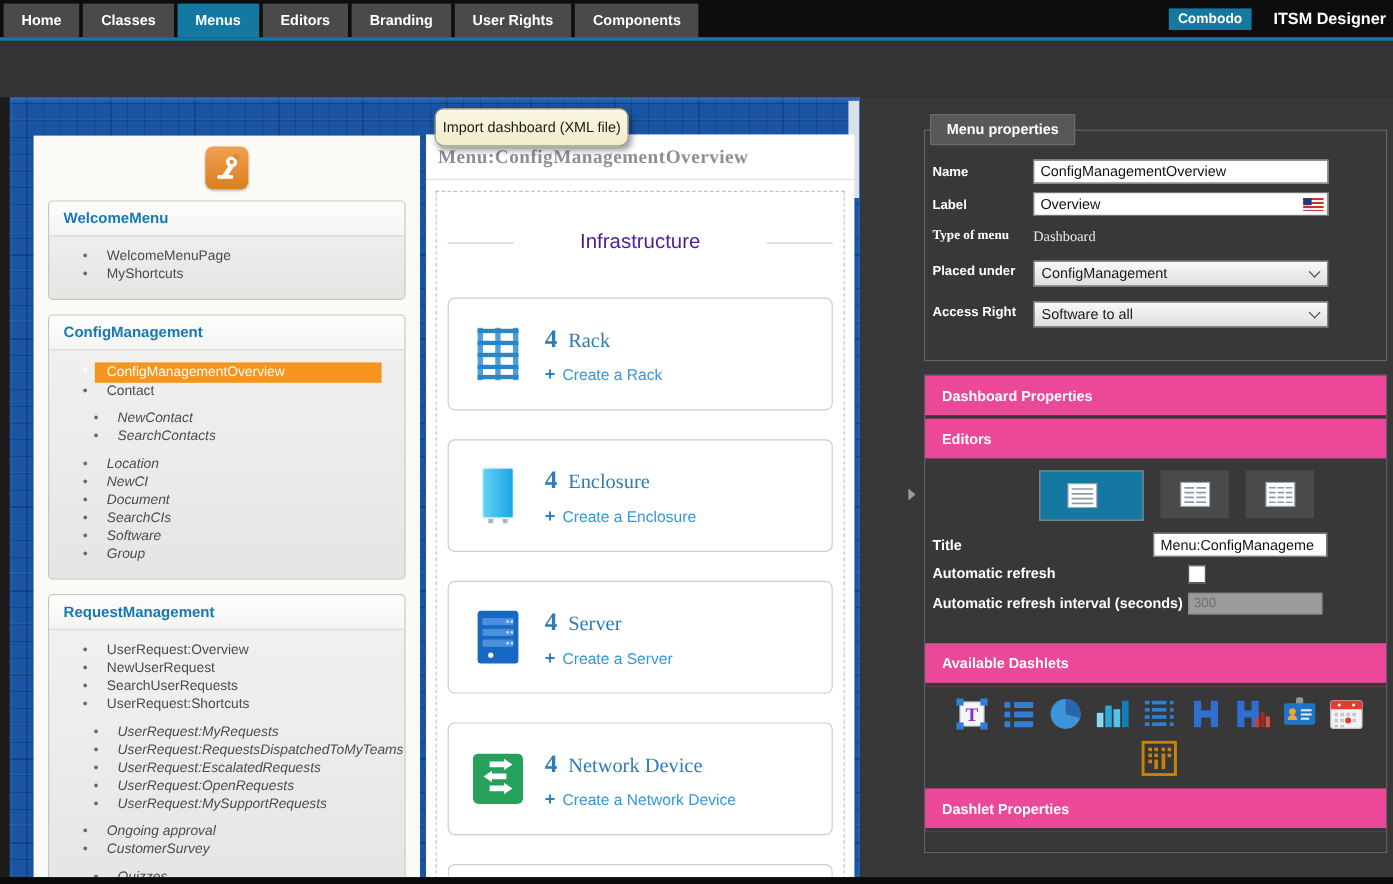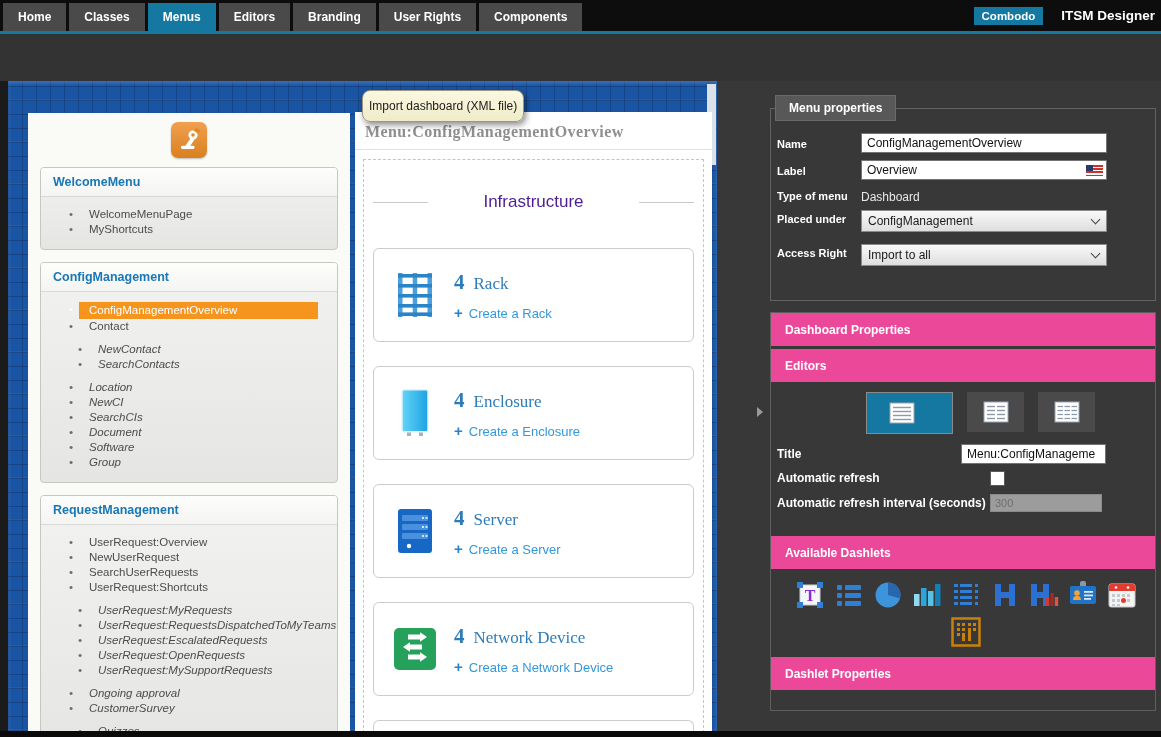--- a/index.html
+++ b/index.html
@@ -233,22 +233,22 @@
               </li>
             <li>Contact</li>
           </ul>
           <ul class="l2">
             <li>NewContact</li>
             <li>SearchContacts</li>
           </ul>
           <ul class="l1">
             <li>Location</li>
             <li>NewCI</li>
+            <li>Document</li>
             <li>SearchCIs</li>
-            <li>Document</li>
             <li>Software</li>
             <li>Group</li>
           </ul>
         </div>
       </div>
 
       <div class="mcard">
         <div class="mcard-title">RequestManagement</div>
         <div class="mcard-body">
           <ul class="l1">
@@ -396,40 +396,40 @@
           <div class="plabel">Name</div>
           <div class="pctrl"><input class="inp" value="ConfigManagementOverview" style=""></div>
         </div>
         <div class="fr">
           <div class="plabel">Label</div>
           <div class="pctrl">
             <input class="inp" value="Overview" style="">
             <div class="flag"></div>
           </div>
         </div>
-        <div class="fr top" style="margin-bottom:6px;">
+        <div class="fr top" style="margin-bottom:12px;font-family:Liberation Serif, serif;">
           <div class="plabel">Type of menu</div>
           <div class="pctrl">
               <div class="ptext">Dashboard</div>
             </div>
         </div>
         <div class="fr top" style="margin-bottom:12px;">
           <div class="plabel">Placed under</div>
           <div class="pctrl">
             <div class="sel">
               <span>ConfigManagement</span>
               <span class="chev"></span>
             </div>
           </div>
         </div>
         <div class="fr top">
           <div class="plabel">Access Right</div>
           <div class="pctrl">
             <div class="sel">
-              <span>Import to all</span>
+              <span>Software to all</span>
               <span class="chev"></span>
             </div>
           </div>
         </div>
       </div>
     </div>
 
     <div class="fs2">
       <div class="secbar">Dashboard Properties</div>
       <div class="secbar">Editors</div>

